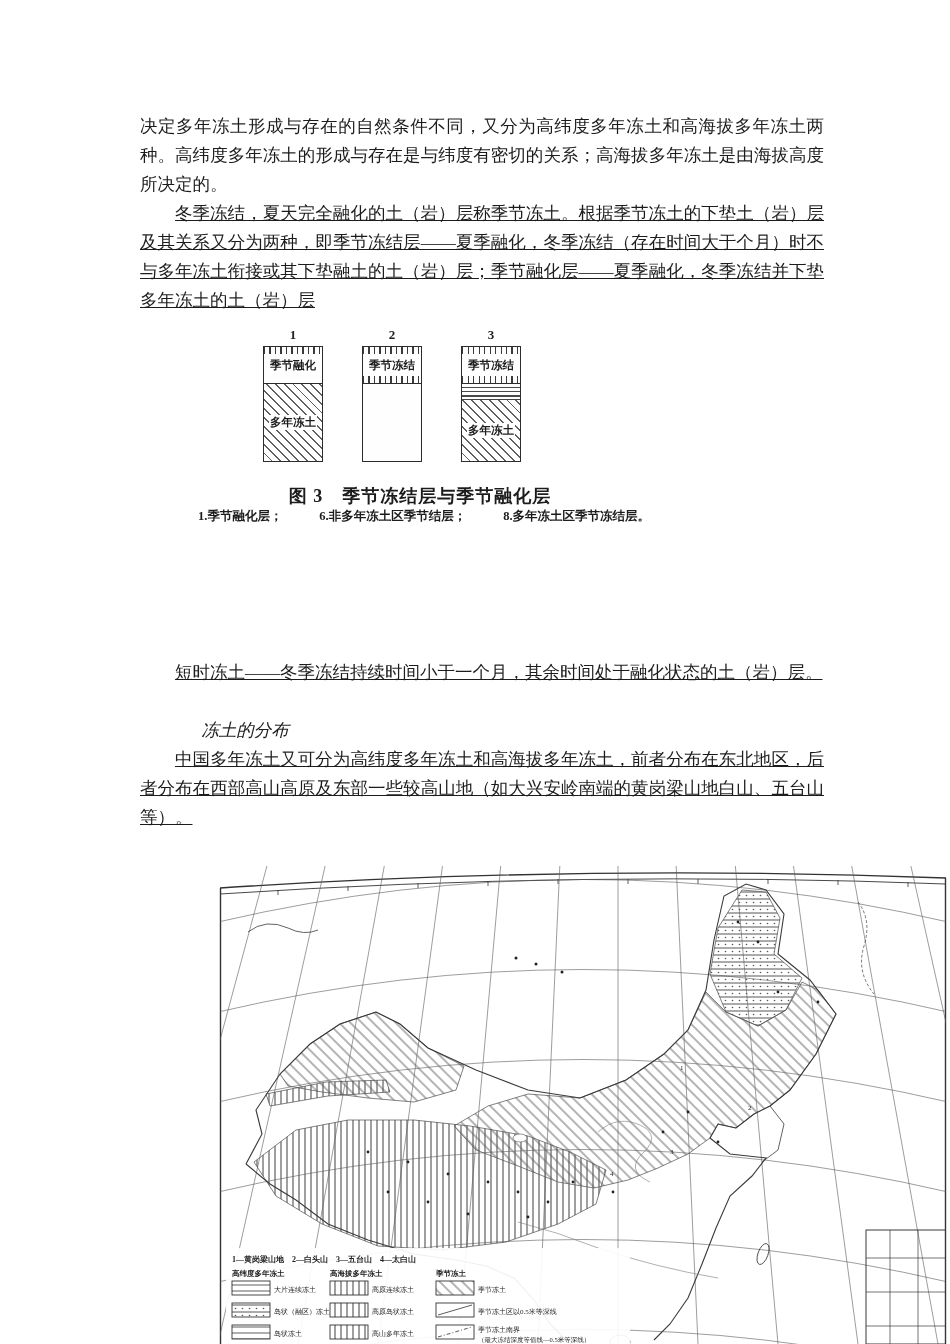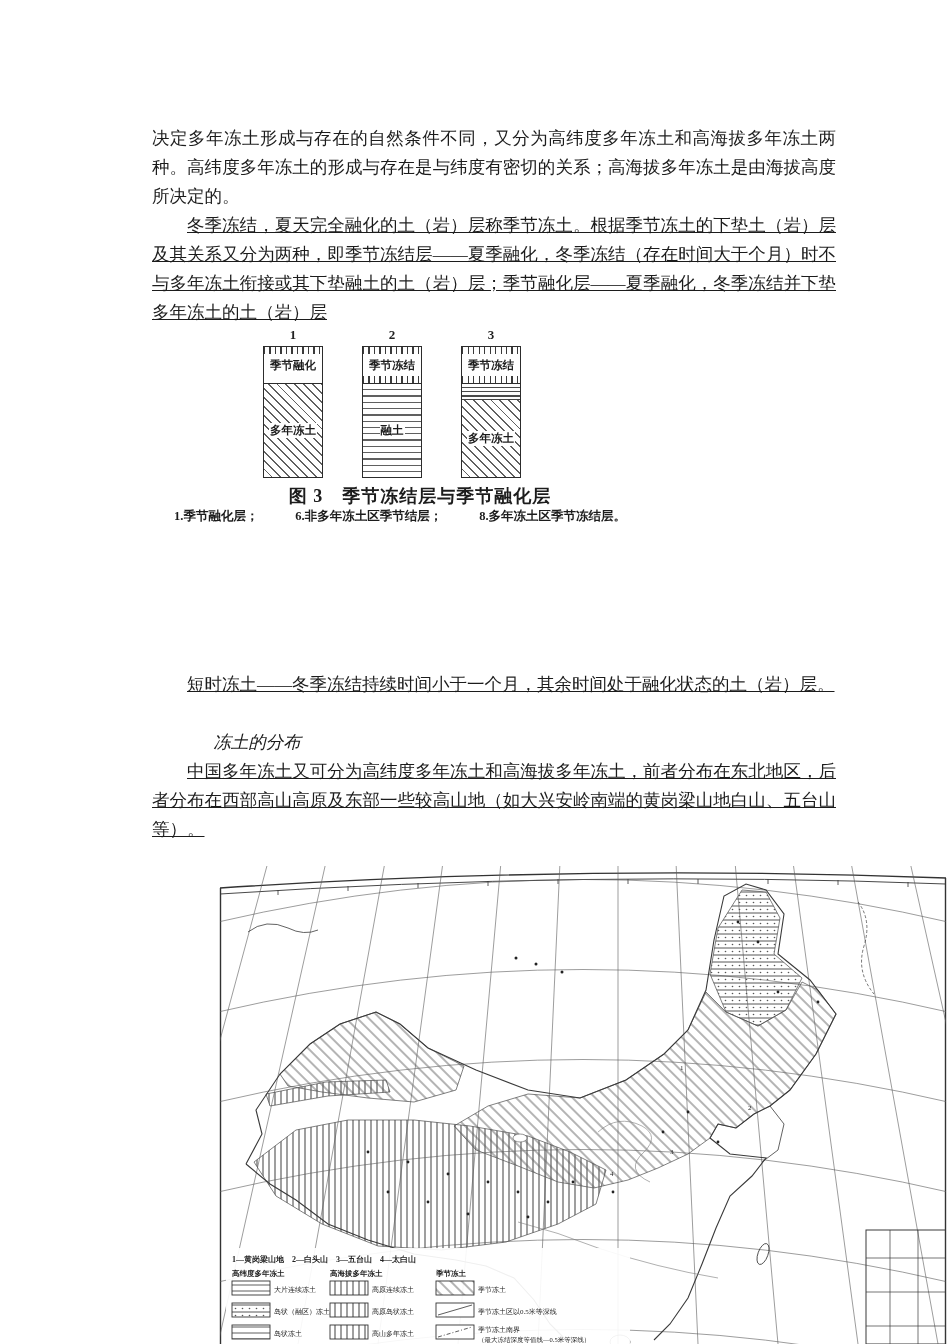--- a/index.html
+++ b/index.html
@@ -3,30 +3,30 @@
 <meta charset="utf-8">
 <style>
   html,body{margin:0;padding:0;}
   body{
     width:950px;height:1344px;position:relative;overflow:hidden;
     background:#ffffff;color:#1c1c1c;
     font-family:"Liberation Serif","DejaVu Serif",serif;
   }
   .para{
     position:absolute;left:140px;width:684px;
-    font-size:17.5px;line-height:29px;text-align:justify;margin:12px;
+    font-size:17.5px;line-height:29px;text-align:justify;margin:0;
   }
   .indent2{text-indent:2em;text-decoration:underline;}
   .indent35{text-indent:3.5em;font-style:italic;}
 
   
   .fig3{position:absolute;left:262px;top:326px;display:flex;gap:37px;}
   .fig-col{width:62px;display:flex;flex-direction:column;align-items:center;}
   .fig-num{font-size:13px;font-weight:bold;height:20px;line-height:18px;color:#222;}
-  .fig-box{width:60px;height:132px;border:1.6px solid #2c2c2c;background:#fefefe;
+  .fig-box{width:60px;height:116px;border:1.6px solid #2c2c2c;background:#fefefe;
            display:flex;flex-direction:column;box-sizing:border-box;}
   .fig-top{position:relative;height:36px;border-bottom:1.6px solid #2c2c2c;
            display:flex;align-items:center;justify-content:center;}
   .fig-top::before{
     content:"";position:absolute;top:0;left:0;right:0;height:7px;
     background:repeating-linear-gradient(90deg,#3a3a3a 0 1.3px,transparent 1.3px 5.5px);
   }
   .fig-top.comb-both::after{
     content:"";position:absolute;bottom:0;left:0;right:0;height:7px;
     background:repeating-linear-gradient(90deg,#3a3a3a 0 1.3px,transparent 1.3px 5.5px);
@@ -34,21 +34,21 @@
   .fig-top-label{font-size:11.5px;font-weight:bold;background:#fff;padding:0 1px;z-index:1;}
   .fig-mid{height:15px;border-bottom:1px solid #444;
     background:repeating-linear-gradient(to bottom,transparent 0 3px,#4a4a4a 3px 4.2px);}
   .fig-bottom{flex:1;display:flex;align-items:center;justify-content:center;}
   .hatch-diag{background:repeating-linear-gradient(45deg,#fff 0 5px,#606060 5px 6.3px);}
   .hatch-horiz{background:repeating-linear-gradient(to bottom,#fff 0 5px,#606060 5px 6.3px);}
   .fig-bot-label{font-size:11.5px;font-weight:bold;background:#fff;padding:0 1px;white-space:nowrap;}
 
   .fig-caption{position:absolute;left:140px;top:484px;width:560px;text-align:center;
     font-size:18px;font-weight:bold;letter-spacing:1px;}
-  .fig-legend{position:absolute;left:174px;top:508px;width:452px;display:flex;
+  .fig-legend{position:absolute;left:198px;top:508px;width:452px;display:flex;
     justify-content:space-between;font-size:12.5px;font-weight:bold;}
 
   
   .map-wrap{position:absolute;left:218px;top:862px;width:730px;height:482px;}
   svg text{font-family:"Liberation Serif","DejaVu Serif",serif;fill:#222;}
 </style>
 </head>
 <body>
 
 <p class="para" style="top:112px">决定多年冻土形成与存在的自然条件不同，又分为高纬度多年冻土和高海拔多年冻土两种。高纬度多年冻土的形成与存在是与纬度有密切的关系；高海拔多年冻土是由海拔高度所决定的。</p>
@@ -64,23 +64,20 @@
       <div class="fig-bottom hatch-diag">
         <span class="fig-bot-label">多年冻土</span>
       </div>
     </div>
   </div>
   <div class="fig-col">
     <div class="fig-num">2</div>
     <div class="fig-box">
       <div class="fig-top comb-both">
         <span class="fig-top-label">季节冻结</span>
-      </div>
-      <div class="fig-bottom hatch-horiz">
-        <span class="fig-bot-label">融土</span>
       </div>
     </div>
   </div>
   <div class="fig-col">
     <div class="fig-num">3</div>
     <div class="fig-box">
       <div class="fig-top comb-both">
         <span class="fig-top-label">季节冻结</span>
       </div>
       <div class="fig-mid"></div>

